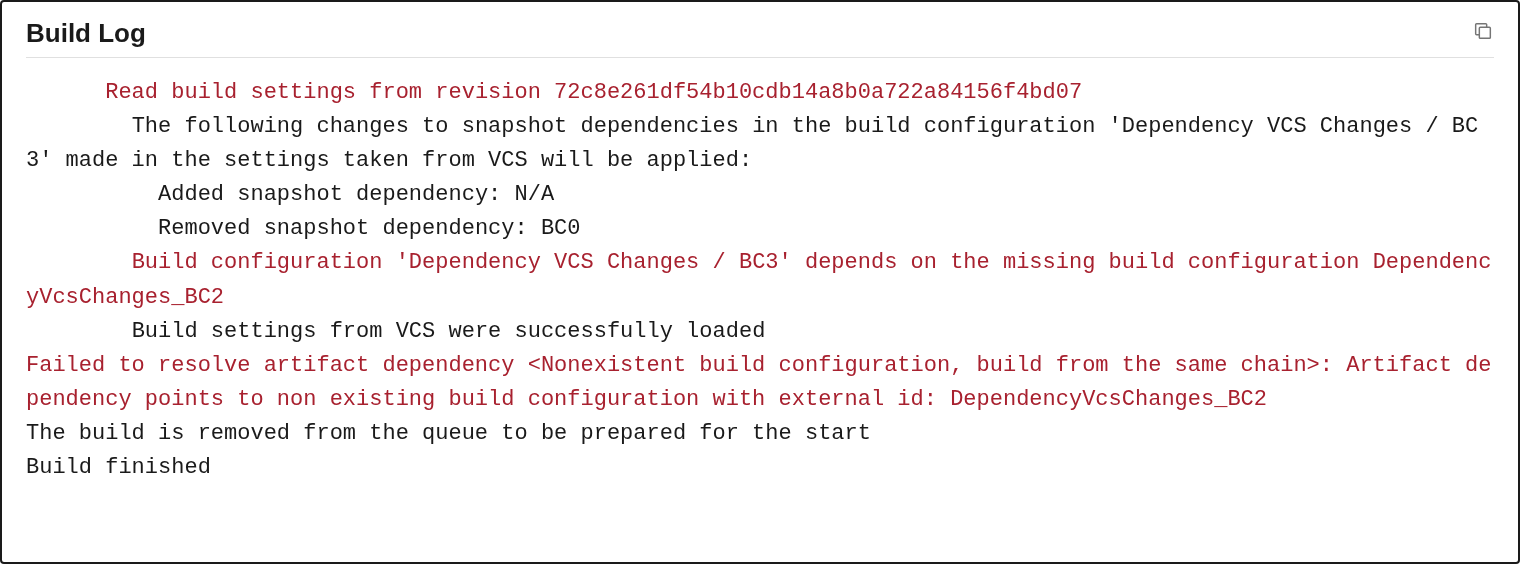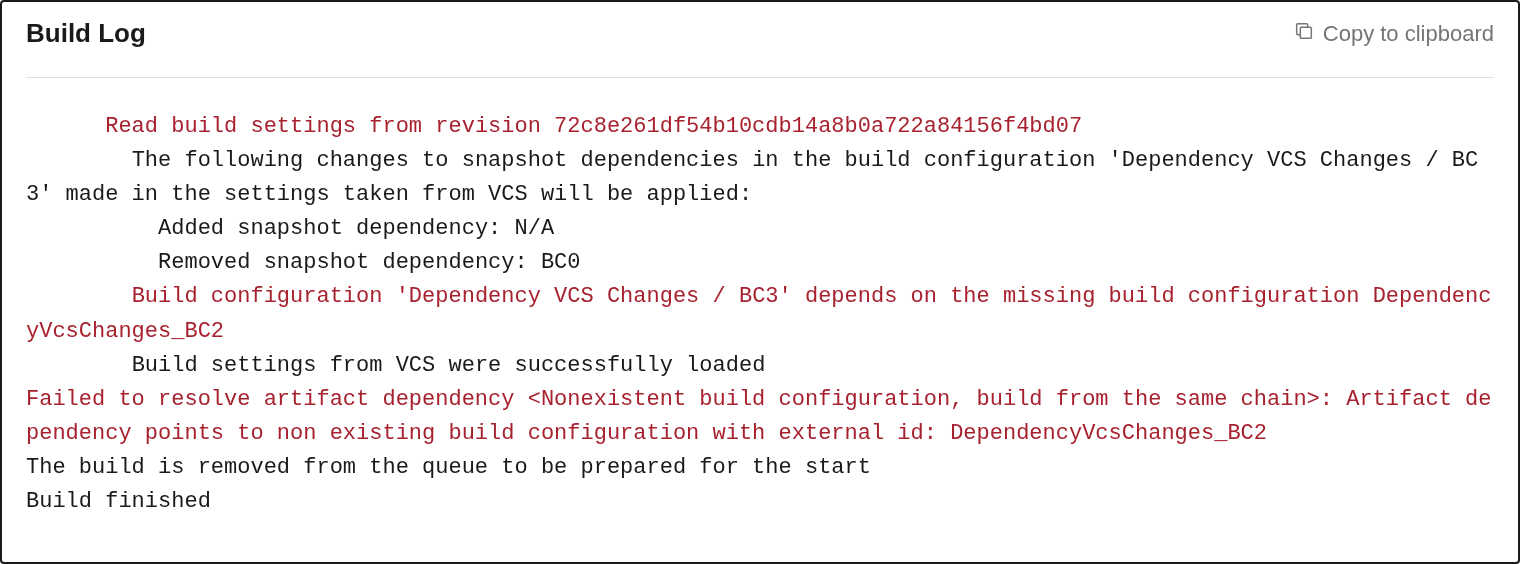--- a/index.html
+++ b/index.html
@@ -16,23 +16,23 @@
       border: 2px solid #1a1a1a;
       border-radius: 4px;
       width: 1520px;
       height: 564px;
       padding: 16px 24px;
     }
     .header {
       display: flex;
       justify-content: space-between;
       align-items: center;
-      padding-bottom: 28px;
+      padding-bottom: 8px;
       border-bottom: 1px solid #e0e0e0;
-      margin-bottom: 32px;
+      margin-bottom: 18px;
     }
     .title {
       font-size: 26px;
       font-weight: 700;
       color: #1a1a1a;
     }
     .copy-btn {
       display: flex;
       align-items: center;
       gap: 8px;
@@ -68,17 +68,16 @@
 <div class="panel">
   <div class="header">
     <div class="title">Build Log</div>
     <button class="copy-btn">
       <span>
         <svg viewBox="0 0 24 24">
           <rect x="8" y="8" width="12" height="12" rx="1"></rect>
           <path d="M16 8 V5 a1 1 0 0 0 -1 -1 H5 a1 1 0 0 0 -1 1 v10 a1 1 0 0 0 1 1 h3"></path>
         </svg>
       </span>
-      <span>Copy to clipboard</span>
     </button>
   </div>
   <div class="log-content" id="log-content"><div class="red">      Read build settings from revision 72c8e261df54b10cdb14a8b0a722a84156f4bd07</div><div>        The following changes to snapshot dependencies in the build configuration 'Dependency VCS Changes / BC3' made in the settings taken from VCS will be applied:</div><div>          Added snapshot dependency: N/A</div><div>          Removed snapshot dependency: BC0</div><div class="red">        Build configuration 'Dependency VCS Changes / BC3' depends on the missing build configuration DependencyVcsChanges_BC2</div><div>        Build settings from VCS were successfully loaded</div><div class="red">Failed to resolve artifact dependency &lt;Nonexistent build configuration, build from the same chain&gt;: Artifact dependency points to non existing build configuration with external id: DependencyVcsChanges_BC2</div><div>The build is removed from the queue to be prepared for the start</div><div>Build finished</div></div>
 </div>
 
 </body></html>

